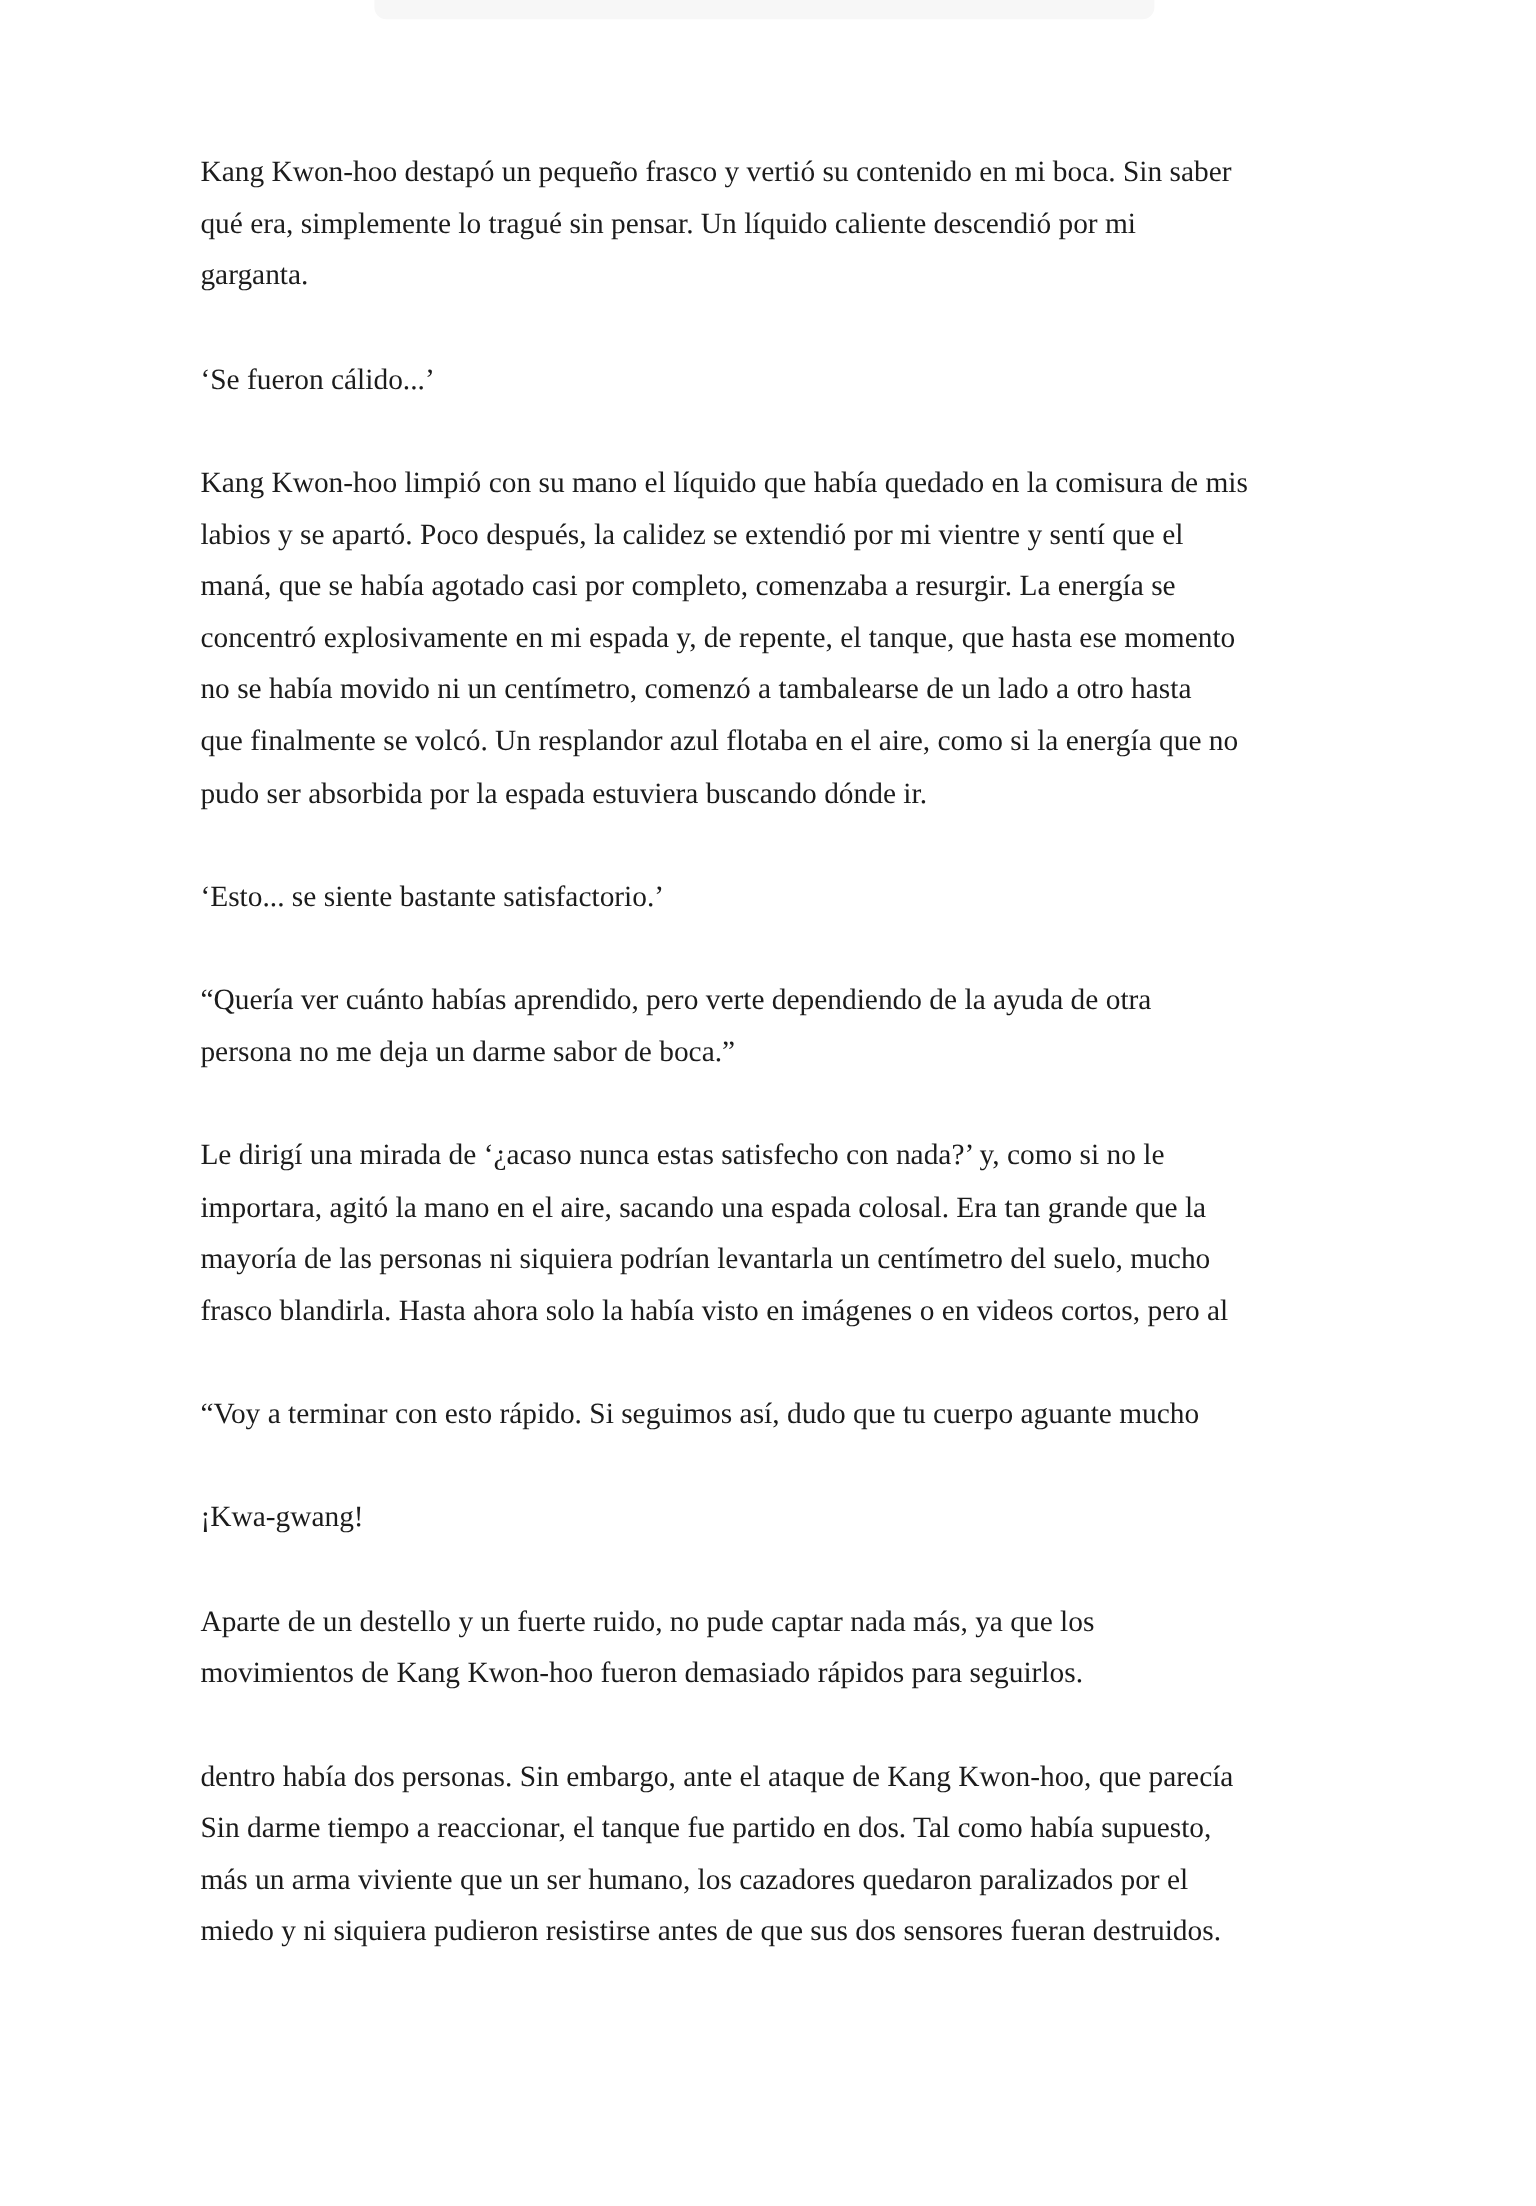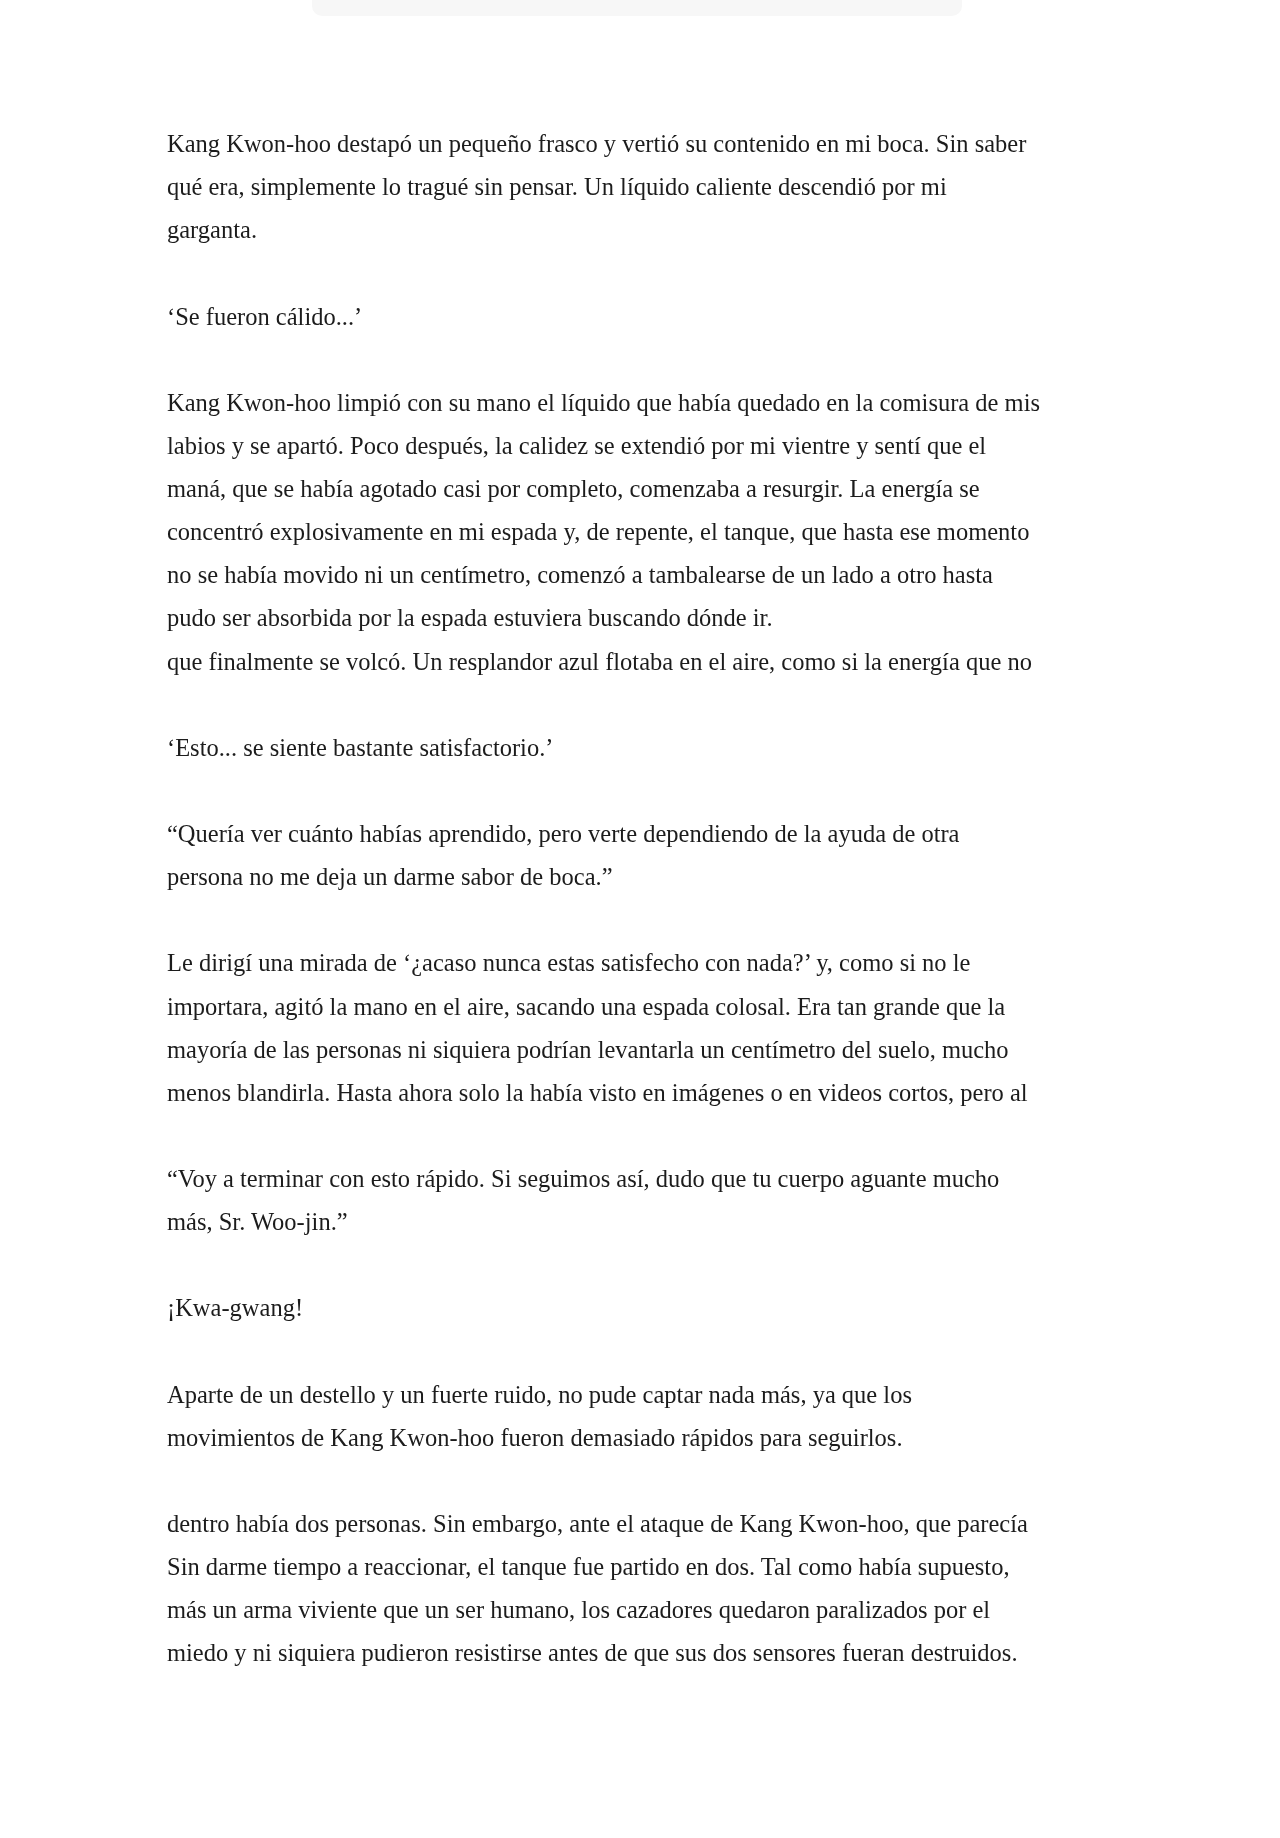--- a/index.html
+++ b/index.html
@@ -30,39 +30,38 @@
   </p>
   <p class="para">
     <span class="line">‘Se fueron cálido...’</span>
   </p>
   <p class="para">
     <span class="line">Kang Kwon-hoo limpió con su mano el líquido que había quedado en la comisura de mis</span>
     <span class="line">labios y se apartó. Poco después, la calidez se extendió por mi vientre y sentí que el</span>
     <span class="line">maná, que se había agotado casi por completo, comenzaba a resurgir. La energía se</span>
     <span class="line">concentró explosivamente en mi espada y, de repente, el tanque, que hasta ese momento</span>
     <span class="line">no se había movido ni un centímetro, comenzó a tambalearse de un lado a otro hasta</span>
+    <span class="line">que finalmente se volcó. Un resplandor azul flotaba en el aire, como si la energía que no</span>
     <span class="line">pudo ser absorbida por la espada estuviera buscando dónde ir.</span>
-    <span class="line">que finalmente se volcó. Un resplandor azul flotaba en el aire, como si la energía que no</span>
   </p>
   <p class="para">
     <span class="line">‘Esto... se siente bastante satisfactorio.’</span>
   </p>
   <p class="para">
     <span class="line">“Quería ver cuánto habías aprendido, pero verte dependiendo de la ayuda de otra</span>
     <span class="line">persona no me deja un darme sabor de boca.”</span>
   </p>
   <p class="para">
     <span class="line">Le dirigí una mirada de ‘¿acaso nunca estas satisfecho con nada?’ y, como si no le</span>
     <span class="line">importara, agitó la mano en el aire, sacando una espada colosal. Era tan grande que la</span>
     <span class="line">mayoría de las personas ni siquiera podrían levantarla un centímetro del suelo, mucho</span>
-    <span class="line">menos blandirla. Hasta ahora solo la había visto en imágenes o en videos cortos, pero al</span>
+    <span class="line">frasco blandirla. Hasta ahora solo la había visto en imágenes o en videos cortos, pero al</span>
   </p>
   <p class="para">
     <span class="line">“Voy a terminar con esto rápido. Si seguimos así, dudo que tu cuerpo aguante mucho</span>
-    <span class="line">más, Sr. Woo-jin.”</span>
   </p>
   <p class="para">
     <span class="line">¡Kwa-gwang!</span>
   </p>
   <p class="para">
     <span class="line">Aparte de un destello y un fuerte ruido, no pude captar nada más, ya que los</span>
     <span class="line">movimientos de Kang Kwon-hoo fueron demasiado rápidos para seguirlos.</span>
   </p>
   <p class="para">
     <span class="line">dentro había dos personas. Sin embargo, ante el ataque de Kang Kwon-hoo, que parecía</span>

